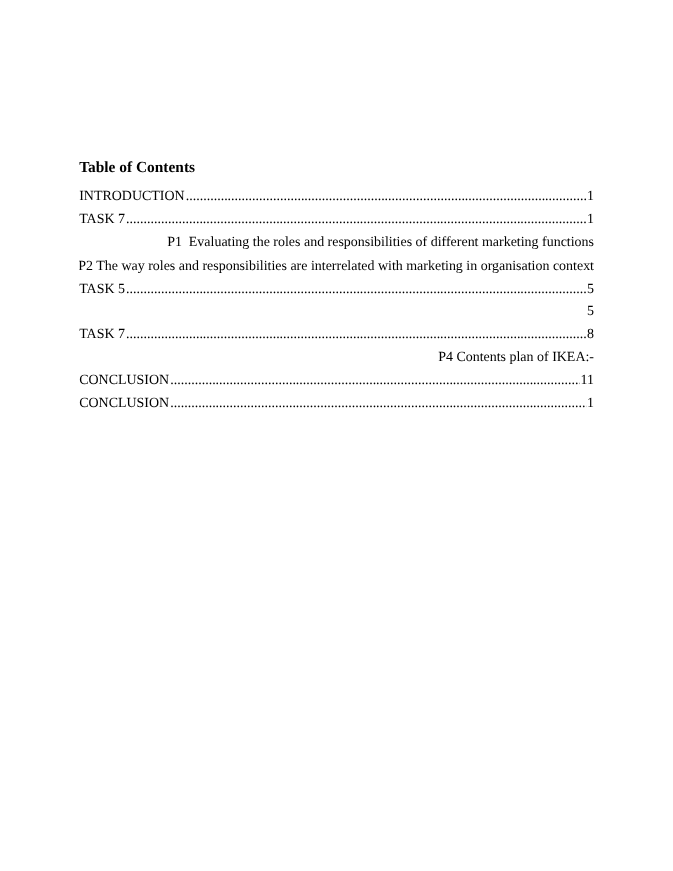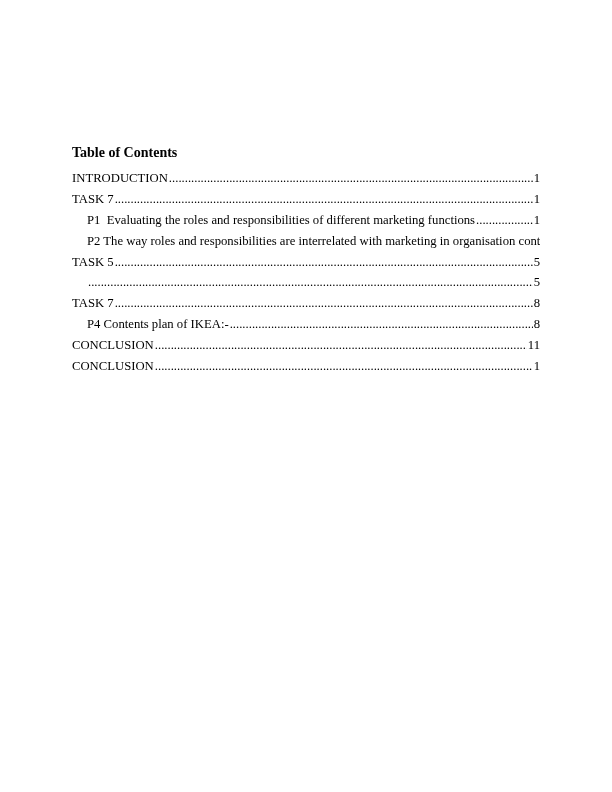--- a/index.html
+++ b/index.html
@@ -35,20 +35,21 @@
   .toc-entry {
     display: flex;
     align-items: flex-end;
     line-height: 20.9px;
     height: 20.9px;
     font-size: 12.7px;
     overflow: hidden;
   }
   .toc-entry.lvl1 {
     padding-left: 15px;
+    flex-direction: column;
   }
   .toc-label {
     white-space: pre;
     flex: 0 0 auto;
   }
   .dot-leader {
     flex: 1 1 auto;
     min-width: 0;
     overflow: hidden;
     white-space: nowrap;

